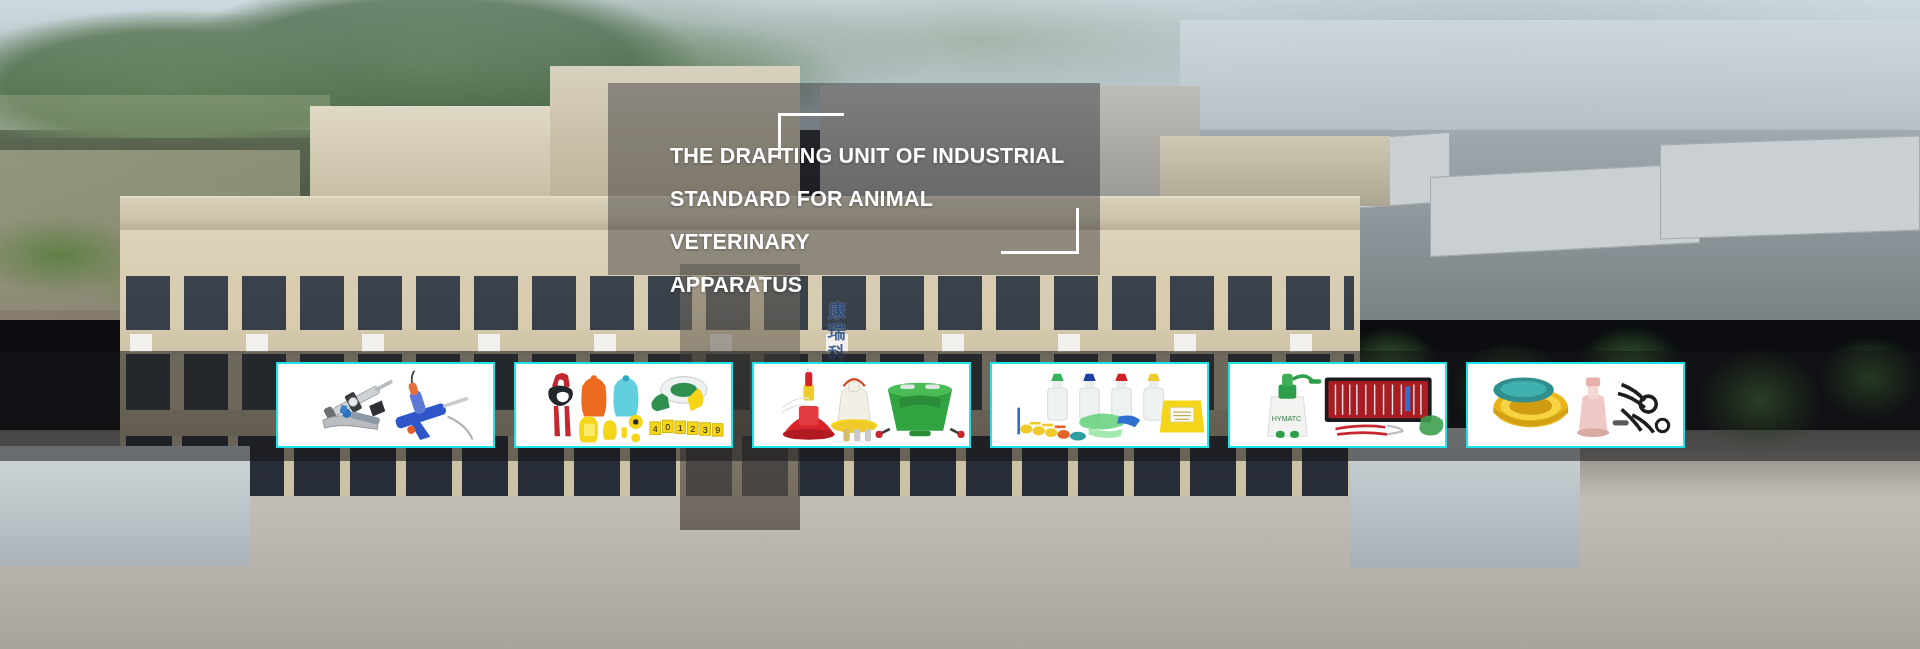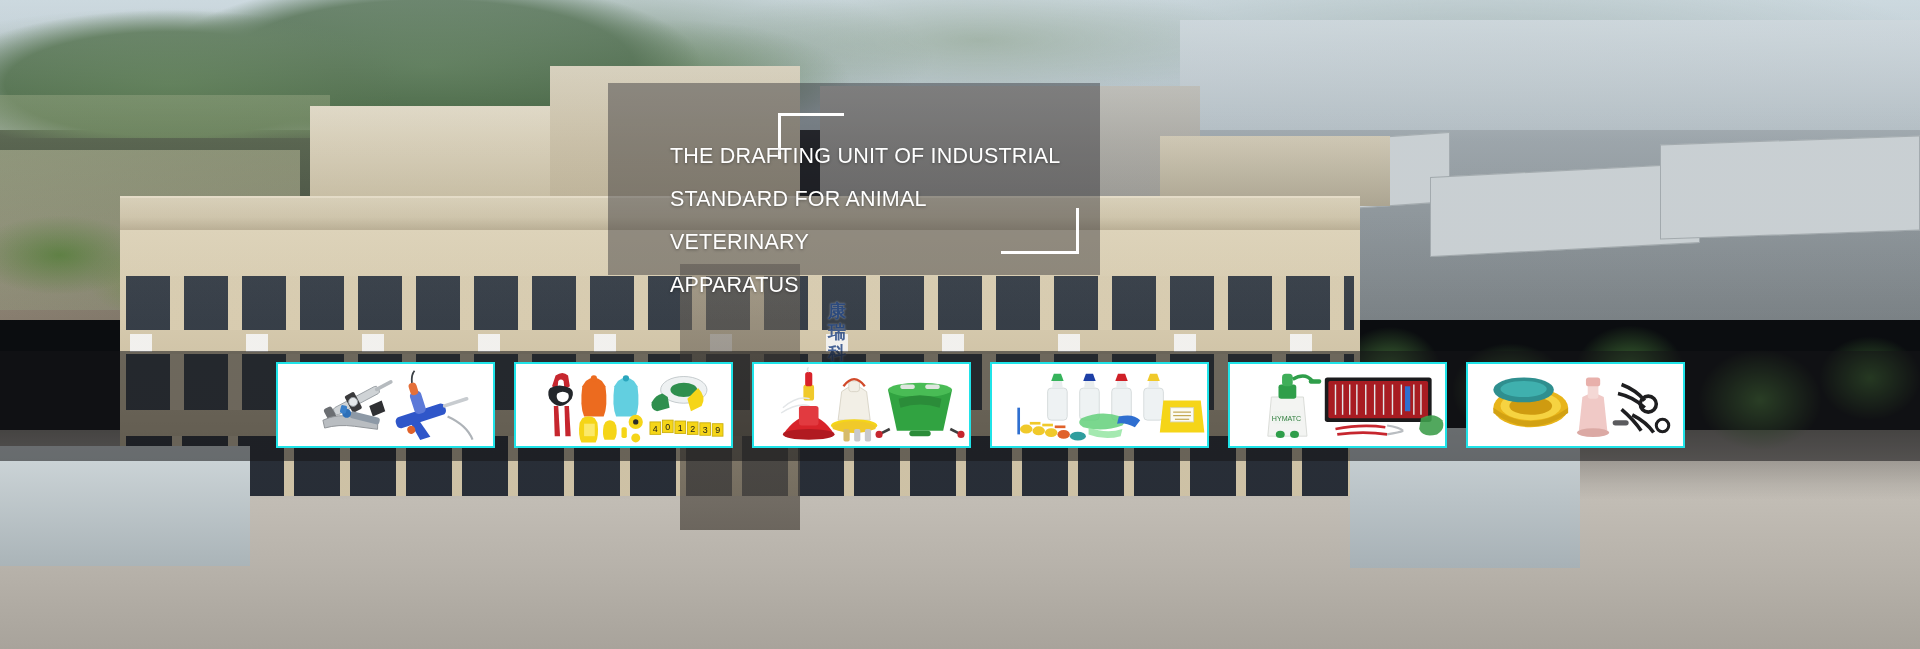--- a/index.html
+++ b/index.html
@@ -177,21 +177,21 @@
   .corner.tl { left:170px; top:30px; border-top:3px solid #ffffff; border-left:3px solid #ffffff; }
   .corner.br { left:393px; top:125px; width:78px; height:46px; border-bottom:3px solid #ffffff; border-right:3px solid #ffffff; }
 
   .headline {
     position:absolute; left:62px; top:52px; width:400px;
     color:#fff;
     font-size:21.5px;
     line-height:43px;
     letter-spacing:.2px;
     font-family:"Liberation Sans", sans-serif;
-    font-weight:400;
+    font-weight:700;
     text-shadow:0 1px 3px rgba(0,0,0,.35);
     white-space:pre-line;
   }
 
   
   .thumbs {
     position:absolute; left:276px; top:362px; width:1370px; height:86px;
     display:flex; gap:19px;
   }
   .thumb {

